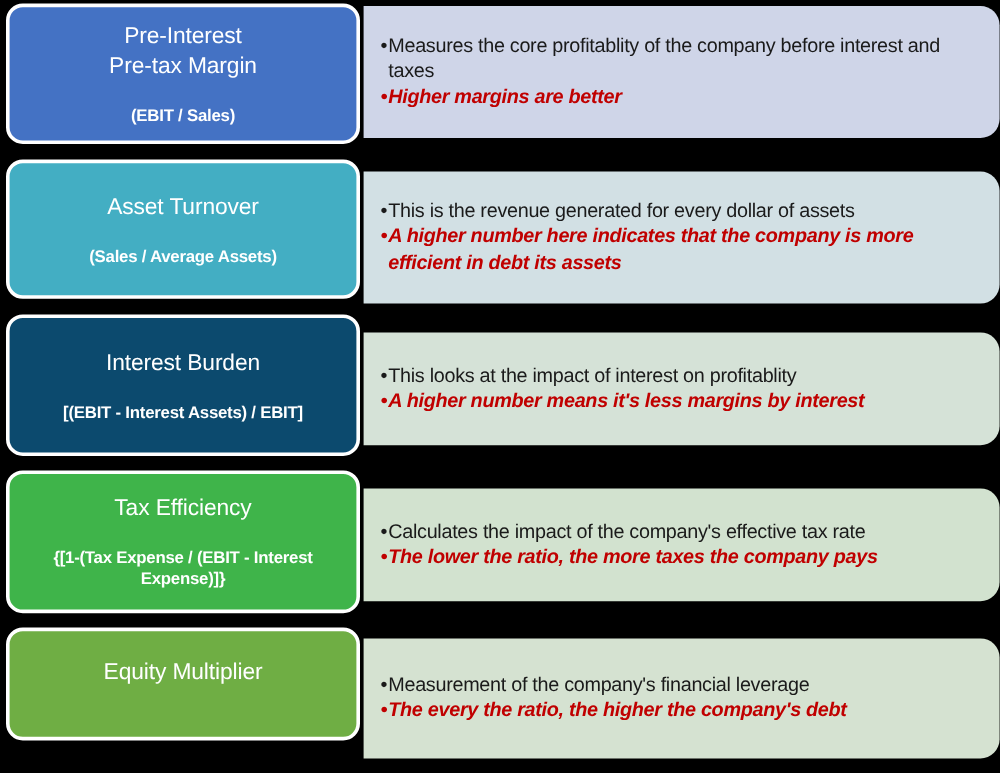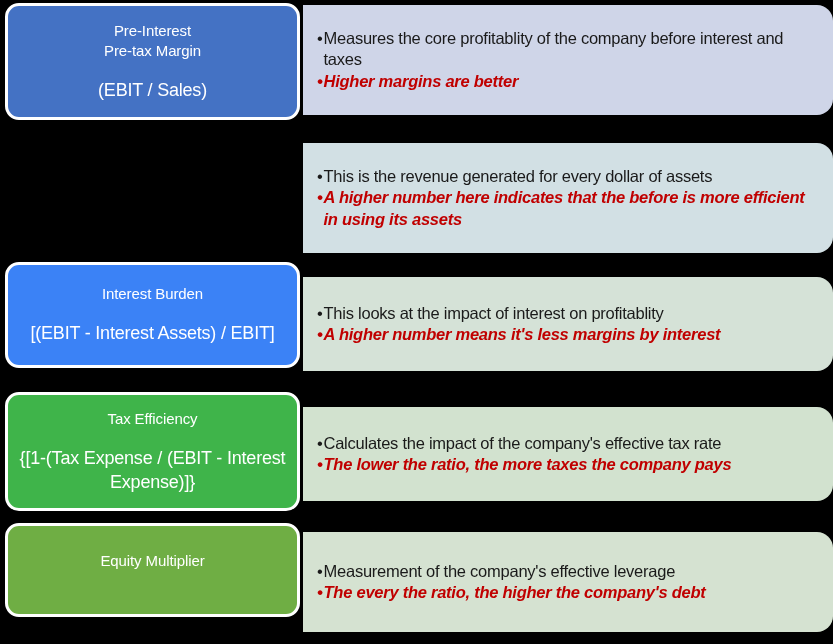--- a/index.html
+++ b/index.html
@@ -29,28 +29,29 @@
     display: flex;
     flex-direction: column;
     align-items: center;
     justify-content: center;
     color: #ffffff;
     text-align: center;
     padding: 6px 10px;
     z-index: 2;
   }
   .label-title {
-    font-size: 15px;
+    font-size: 19px;
     line-height: 1.35;
     letter-spacing: -0.1px;
   }
   .label-formula {
-    font-size: 18px;
+    font-size: 14px;
     line-height: 1.3;
     letter-spacing: -0.2px;
+    font-weight: bold;
   }
   .label-spacer {
     height: 18px;
   }
   .desc-panel {
     position: absolute;
     box-sizing: border-box;
     border-top-right-radius: 16px;
     border-bottom-right-radius: 16px;
     border-top-left-radius: 0;
@@ -104,34 +105,39 @@
       <div class="label-spacer"></div>
       <div class="label-formula">(EBIT / Sales)</div>
     </div>
     <div class="desc-panel" style="left: 303px; top: 143px; width: 530px; height: 110px; background: rgb(210, 224, 228);">
       <div class="bullet-line primary" style="color: rgb(26, 26, 26);">
         <span class="dot">•</span>
         <span class="btext">This is the revenue generated for every dollar of assets</span>
       </div>
       <div class="bullet-line accent" style="color: rgb(192, 0, 0);">
         <span class="dot">•</span>
-        <span class="btext">A higher number here indicates that the before is more efficient in using its assets</span>
+        <span class="btext">A higher number here indicates that the company is more efficient in debt its assets</span>
       </div>
+    </div>
+    <div class="label-box" style="top: 133px; height: 116px; width: 295px; background: rgb(67, 174, 195); border-color: rgb(255, 255, 255);">
+      <div class="label-title">Asset Turnover</div>
+      <div class="label-spacer"></div>
+      <div class="label-formula">(Sales / Average Assets)</div>
     </div>
     <div class="desc-panel" style="left: 303px; top: 277px; width: 530px; height: 94px; background: rgb(213, 226, 215);">
       <div class="bullet-line primary" style="color: rgb(26, 26, 26);">
         <span class="dot">•</span>
         <span class="btext">This looks at the impact of interest on profitablity</span>
       </div>
       <div class="bullet-line accent" style="color: rgb(192, 0, 0);">
         <span class="dot">•</span>
         <span class="btext">A higher number means it's less margins by interest</span>
       </div>
     </div>
-    <div class="label-box" style="top: 262px; height: 106px; width: 295px; background: #3b82f6; border-color: rgb(255, 255, 255);">
+    <div class="label-box" style="top: 262px; height: 118px; width: 295px; background: #0c4a6e; border-color: rgb(255, 255, 255);">
       <div class="label-title">Interest Burden</div>
       <div class="label-spacer"></div>
       <div class="label-formula">[(EBIT - Interest Assets) / EBIT]</div>
     </div>
     <div class="desc-panel" style="left: 303px; top: 407px; width: 530px; height: 94px; background: rgb(210, 226, 207);">
       <div class="bullet-line primary" style="color: rgb(26, 26, 26);">
         <span class="dot">•</span>
         <span class="btext">Calculates the impact of the company's effective tax rate</span>
       </div>
       <div class="bullet-line accent" style="color: rgb(192, 0, 0);">
@@ -140,21 +146,21 @@
       </div>
     </div>
     <div class="label-box" style="top: 392px; height: 119px; width: 295px; background: rgb(63, 180, 74); border-color: rgb(255, 255, 255);">
       <div class="label-title">Tax Efficiency</div>
       <div class="label-spacer"></div>
       <div class="label-formula">{[1-(Tax Expense / (EBIT - Interest Expense)]}</div>
     </div>
     <div class="desc-panel" style="left: 303px; top: 532px; width: 530px; height: 100px; background: rgb(213, 226, 209);">
       <div class="bullet-line primary" style="color: rgb(26, 26, 26);">
         <span class="dot">•</span>
-        <span class="btext">Measurement of the company's effective leverage</span>
+        <span class="btext">Measurement of the company's financial leverage</span>
       </div>
       <div class="bullet-line accent" style="color: rgb(192, 0, 0);">
         <span class="dot">•</span>
         <span class="btext">The every the ratio, the higher the company's debt</span>
       </div>
     </div>
     <div class="label-box" style="top: 523px; height: 94px; width: 295px; background: rgb(111, 174, 68); border-color: rgb(255, 255, 255);">
       <div class="label-title">Equity Multiplier</div>
       <div class="label-spacer"></div>
     </div>

